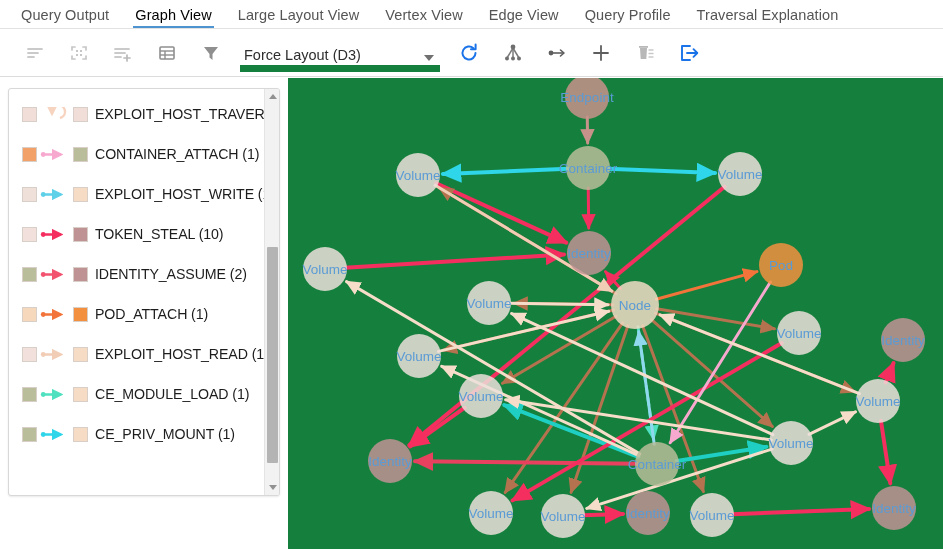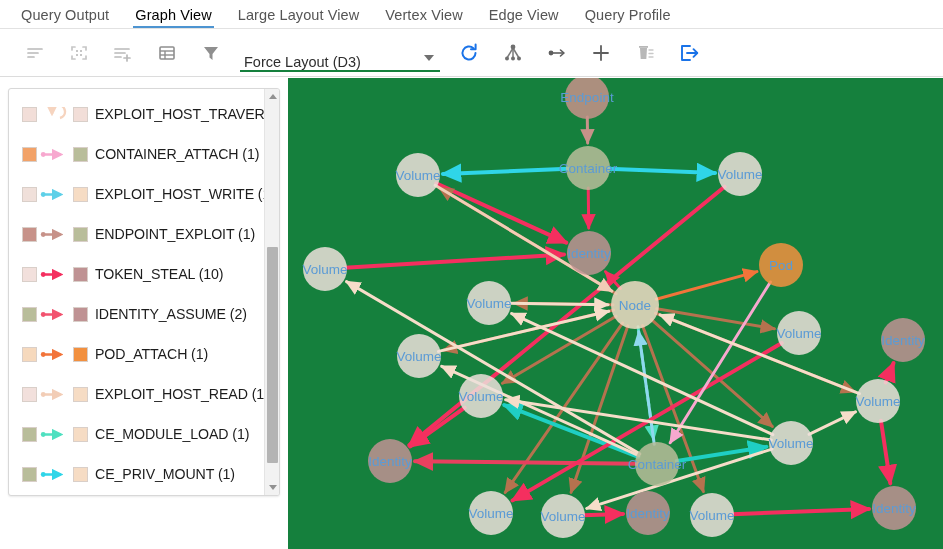--- a/index.html
+++ b/index.html
@@ -48,22 +48,22 @@
   .tbtn {
     width: 34px; height: 34px;
     display: flex; align-items: center; justify-content: center;
     cursor: pointer; margin-right: 10px; flex: none;
   }
   .tbtn svg { display: block; }
   .layout-select {
     position: relative;
     width: 200px; height: 26px;
     margin: 12px 12px 0 2px;
-    border-bottom: 2px solid #15803d;
-    display: flex; align-items: flex-end;
+    border-bottom: 7px solid #15803d;
+    display: flex; align-items: center;
     cursor: pointer; flex: none;
   }
   .layout-select .lbl {
     font-size: 14.5px; color: #2e2e2e; padding-left: 4px;
   }
   .layout-select .caret {
     position: absolute; right: 6px; top: 9px;
     width: 0; height: 0;
     border-left: 5px solid transparent;
     border-right: 5px solid transparent;
@@ -154,20 +154,21 @@
 
 <div id="app">
 
   <div class="tabbar" id="tabbar">
       <div class="tab">Query Output</div>
       <div class="tab active">Graph View</div>
       <div class="tab">Large Layout View</div>
       <div class="tab">Vertex View</div>
       <div class="tab">Edge View</div>
       <div class="tab">Query Profile</div>
+      <div class="tab">Traversal Explanation</div>
     </div>
 
   <div class="toolbar">
 
     <div class="tbtn" title="Collapse">
       <svg width="20" height="20" viewBox="0 0 20 20">
         <g stroke="#b9b9b9" stroke-width="1.7" stroke-linecap="round">
           <line x1="3" y1="6" x2="17" y2="6"></line>
           <line x1="3" y1="10" x2="13" y2="10"></line>
           <line x1="3" y1="14" x2="9" y2="14"></line>
@@ -328,36 +329,20 @@
                   <marker id="lgm2" markerWidth="5" markerHeight="5" refX="4" refY="2.5" orient="auto">
                     <path d="M0,0 L5,2.5 L0,5 z" fill="#5ed0e8"></path>
                   </marker>
                 </defs>
                 <circle cx="3.2" cy="7.5" r="2.4" fill="#5ed0e8"></circle>
                 <line x1="4" y1="7.5" x2="21" y2="7.5" stroke="#5ed0e8" stroke-width="2.3" marker-end="url(#lgm2)"></line>
               </svg>
             </div>
             <div class="sw" style="background: rgb(246, 220, 196);"></div>
             <span class="lg-text">EXPLOIT_HOST_WRITE (1)</span>
-          </div>
-          <div class="legend-row">
-            <div class="sw" style="background: rgb(199, 146, 137);"></div>
-            <div class="edge-ico">
-              <svg width="30" height="15" viewBox="0 0 30 15">
-                <defs>
-                  <marker id="lgm3" markerWidth="5" markerHeight="5" refX="4" refY="2.5" orient="auto">
-                    <path d="M0,0 L5,2.5 L0,5 z" fill="#c79289"></path>
-                  </marker>
-                </defs>
-                <circle cx="3.2" cy="7.5" r="2.4" fill="#c79289"></circle>
-                <line x1="4" y1="7.5" x2="21" y2="7.5" stroke="#c79289" stroke-width="2.3" marker-end="url(#lgm3)"></line>
-              </svg>
-            </div>
-            <div class="sw" style="background: rgb(185, 189, 154);"></div>
-            <span class="lg-text">ENDPOINT_EXPLOIT (1)</span>
           </div>
           <div class="legend-row">
             <div class="sw" style="background: rgb(242, 224, 220);"></div>
             <div class="edge-ico">
               <svg width="30" height="15" viewBox="0 0 30 15">
                 <defs>
                   <marker id="lgm4" markerWidth="5" markerHeight="5" refX="4" refY="2.5" orient="auto">
                     <path d="M0,0 L5,2.5 L0,5 z" fill="#f42f5f"></path>
                   </marker>
                 </defs>

